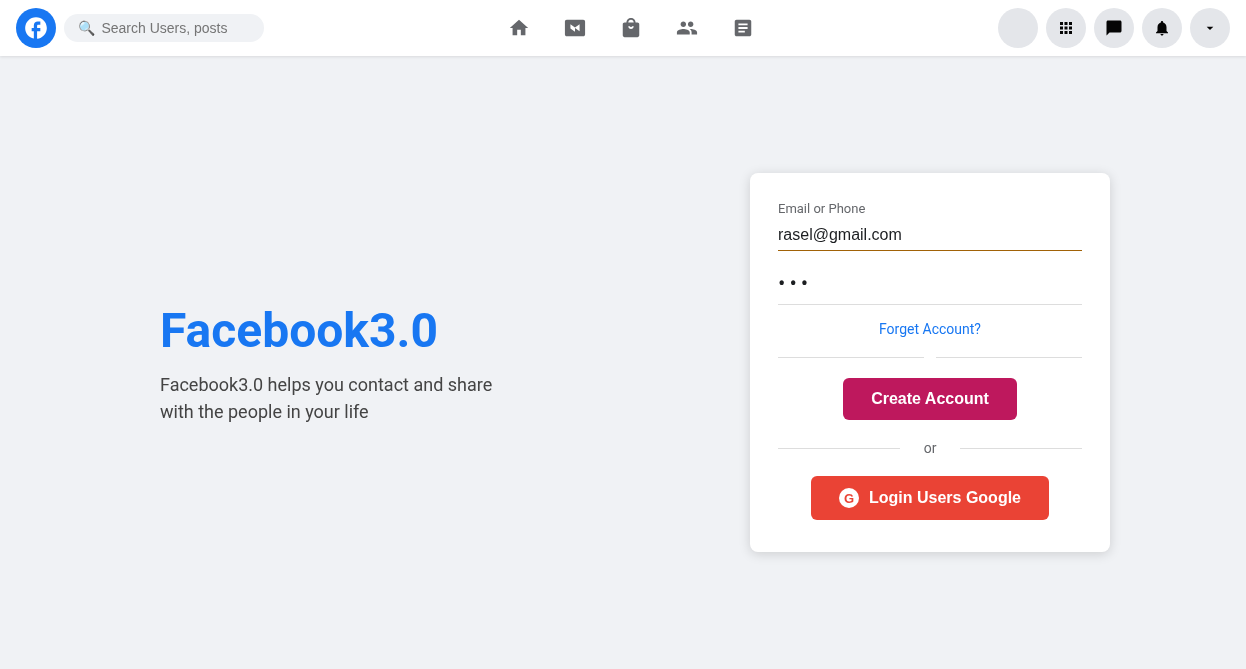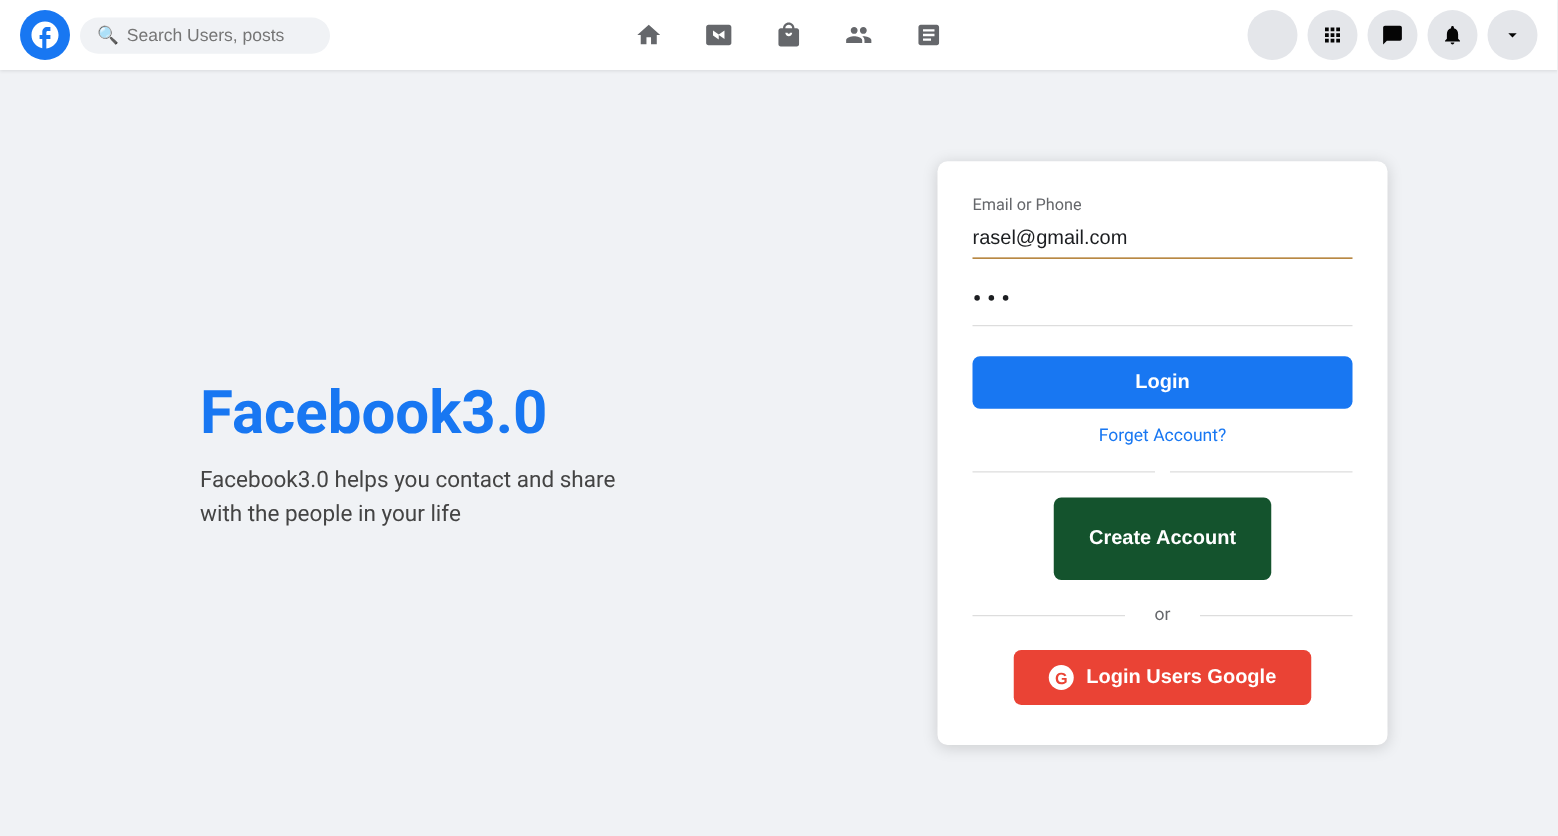--- a/index.html
+++ b/index.html
@@ -190,25 +190,25 @@
     }
     .divider-line {
       flex: 1;
       height: 1px;
       background: #ddd;
     }
     .create-account-btn {
       display: block;
       width: fit-content;
       margin: 0 auto;
-      background: #14532d;
+      background: #be185d;
       color: #fff;
       border: none;
       border-radius: 6px;
-      padding: 24px 28px;
+      padding: 12px 28px;
       font-size: 16px;
       font-weight: 600;
       cursor: pointer;
       transition: background 0.2s;
     }
     .or-section {
       display: flex;
       align-items: center;
       margin: 20px 0;
       gap: 24px;
@@ -340,21 +340,20 @@
       <input type="text" class="form-input" value="rasel@gmail.com" style="">
     </div>
 
     
     <div class="form-group">
       <div class="password-dots">•••</div>
       <div style="height:1px;background:#ddd;margin-top:4px;"></div>
     </div>
 
     
-    <button class="login-btn">Login</button>
 
     
     <a class="forgot-link" href="#">Forget Account?</a>
 
     
     <div class="divider">
       <div class="divider-line"></div>
       <div class="divider-line"></div>
     </div>
 

